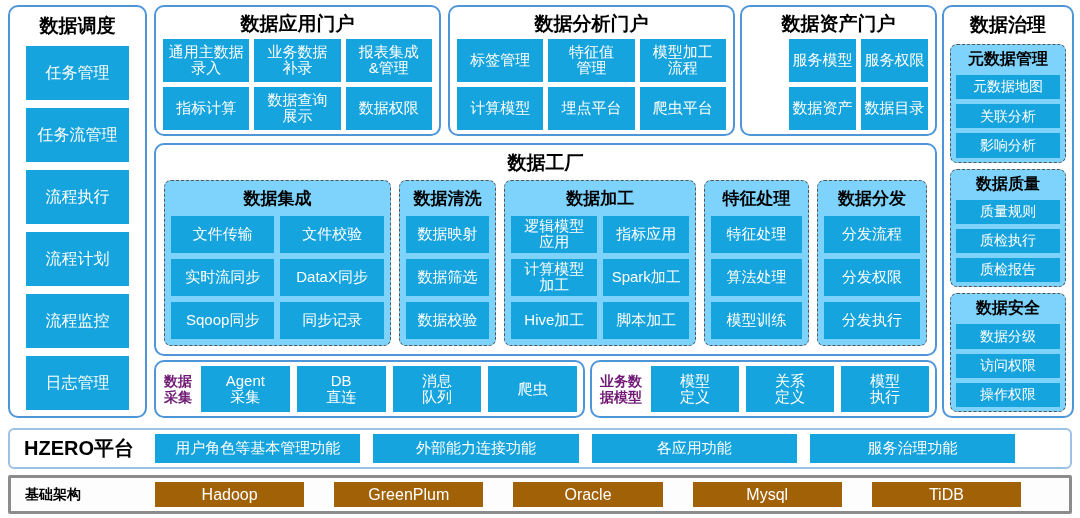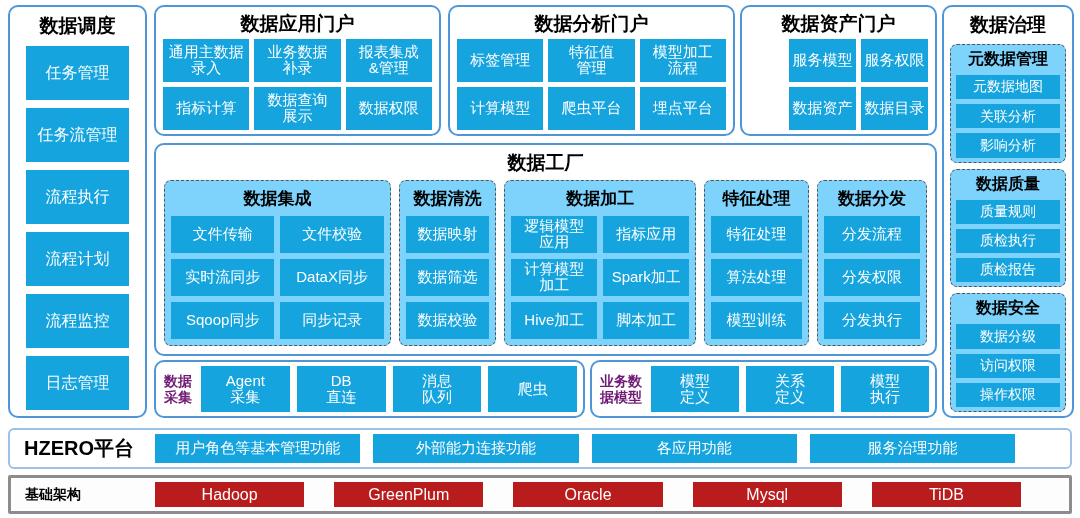--- a/index.html
+++ b/index.html
@@ -13,21 +13,21 @@
     background:#fff;box-sizing:border-box;
   }
   .hdr{
     font-weight:bold;color:#000;text-align:center;
     white-space:pre-line;line-height:1.1;
   }
   .btn{
     background:#15a4de;color:#fff;display:flex;align-items:center;justify-content:center;
     text-align:center;white-space:pre-line;line-height:1.1;box-sizing:border-box;
   }
-  .btn.dark{background:#b91c1c;}
+  .btn.dark{background:#a16207;}
   .dash{
     border:1.5px dashed #555;border-radius:7px;box-sizing:border-box;
     display:flex;flex-direction:column;padding:6px;gap:6px;background:#7dd3fc;
   }
   .dash .subhdr{font-weight:bold;font-size:17px;text-align:center;color:#000;flex:0 0 auto;}
   .dash .grid{flex:1;display:grid;gap:6px;}
   
   #sched{left:8px;top:5px;width:139px;height:413px;padding:6px 16px;display:flex;flex-direction:column;gap:8px;}
   #sched .hdr{font-size:19px;padding:3px 0 1px;}
   #sched .btn{flex:1;font-size:16px;}
@@ -107,22 +107,22 @@
 
   <div id="portal-ana" class="box portal">
     <div class="hdr">数据分析门户</div>
     <div class="grid grid3">
       <div class="btn">标签管理</div>
       <div class="btn">特征值
 管理</div>
       <div class="btn">模型加工
 流程</div>
       <div class="btn">计算模型</div>
+      <div class="btn">埋点平台</div>
       <div class="btn">爬虫平台</div>
-      <div class="btn">埋点平台</div>
     </div>
   </div>
 
   <div id="portal-asset" class="box portal">
     <div class="hdr">数据资产门户</div>
     <div class="grid grid2">
       <div class="btn">服务模型</div>
       <div class="btn">服务权限</div>
       <div class="btn">数据资产</div>
       <div class="btn">数据目录</div>

